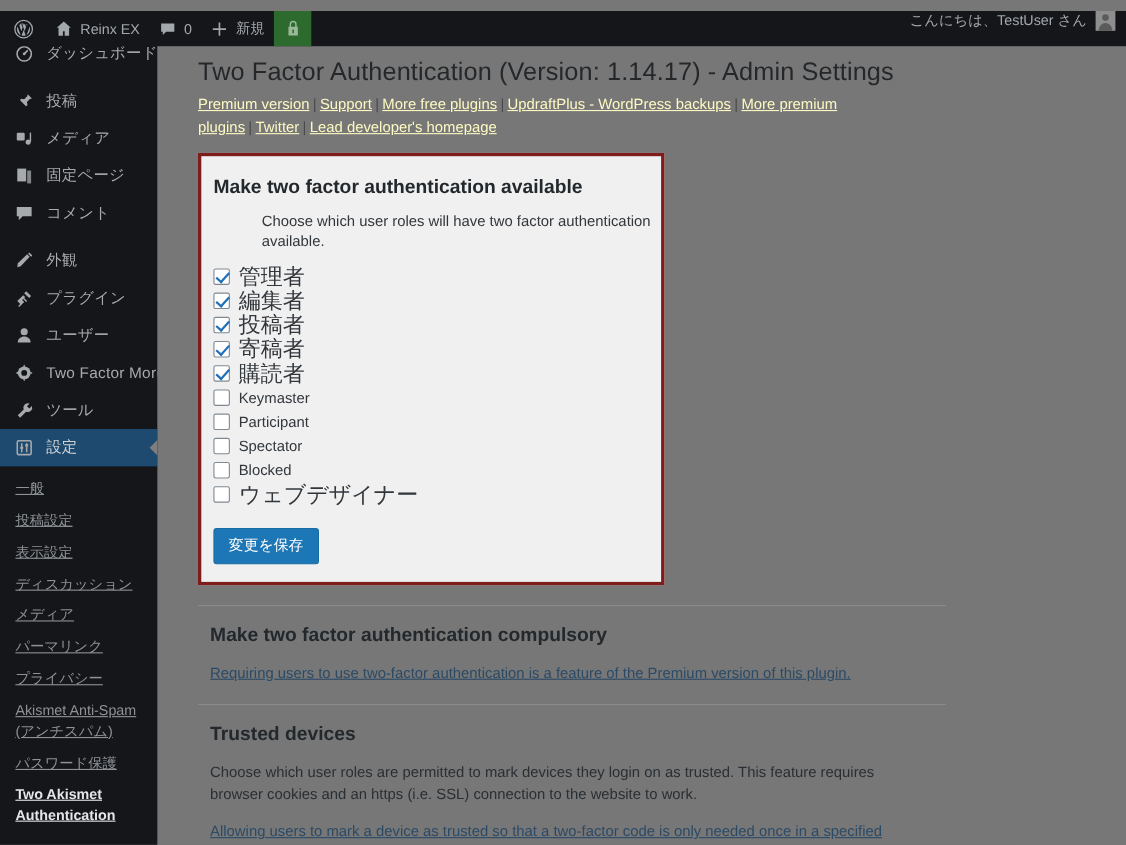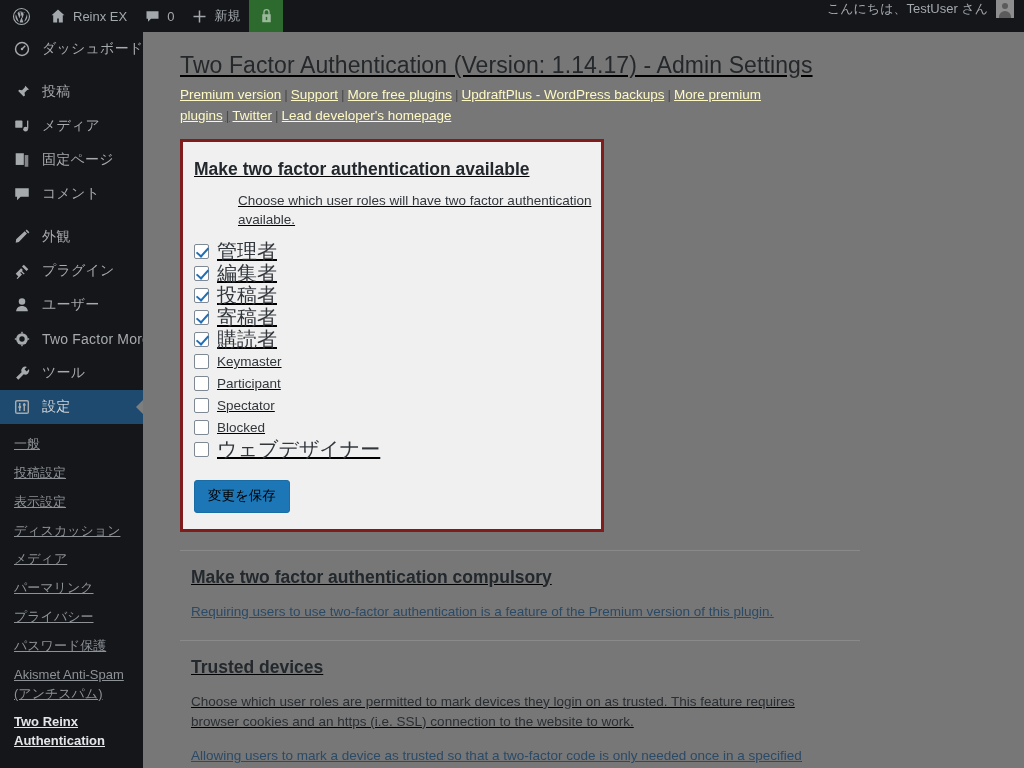--- a/index.html
+++ b/index.html
@@ -5,21 +5,21 @@
   * { box-sizing: border-box; margin: 0; padding: 0; }
   html, body {
     width: 1024px; height: 768px;
     overflow: hidden;
     font-family: "Liberation Sans", "DejaVu Sans", sans-serif;
     background: #777777;
   }
 
   
   #adminbar {
-    position: absolute; top: 0; left: 0;
+    position: absolute; top: 10px; left: 0;
     width: 1024px; height: 32px;
     background: #14161a;
     display: flex; align-items: stretch;
     z-index: 50;
     font-size: 13px;
   }
   .ab-item {
     display: flex; align-items: center;
     padding: 0 9px;
     color: #a3a8ad;
@@ -106,21 +106,20 @@
   .submenu-item.current { color: #e4e6e8; font-weight: bold; }
   .mico { width: 20px; height: 20px; display: inline-flex; align-items: center; justify-content: center; flex: 0 0 20px; }
 
   
   #content {
     position: absolute; top: 32px; left: 160px;
     width: 700px; height: 736px;
     background: #777777;
     overflow: hidden;
     padding: 10px 42px 0 20px;
-    text-decoration: underline;
   }
   h1#page-title {
     font-size: 23px;
     font-weight: normal;
     color: #25282b;
     line-height: 1.3;
     padding: 9px 0 4px 0;
     letter-spacing: .1px;
   }
   #plugin-links {
@@ -174,21 +173,21 @@
     width: 5px; height: 10px;
     border: solid #1e6fb8;
     border-width: 0 2.2px 2.2px 0;
     transform: rotate(42deg);
   }
   .role-label { font-size: 13.5px; color: #32373c; }
   .role-label.jp { font-size: 20px; }
   #save-button {
     margin-top: 19px;
     background: #1d76b5;
-    color: #000000;
+    color: #ffffff;
     border: 1px solid #1a6ca4;
     border-radius: 3px;
     font-size: 13.5px;
     padding: 6px 13px 7px 13px;
     font-family: inherit;
     cursor: pointer;
     display: inline-block;
   }
 
   
@@ -373,23 +372,23 @@
       </div>
     </div>
   <div id="submenu">
       <a class="submenu-item" href="#">一般</a>
       <a class="submenu-item" href="#">投稿設定</a>
       <a class="submenu-item" href="#">表示設定</a>
       <a class="submenu-item" href="#">ディスカッション</a>
       <a class="submenu-item" href="#">メディア</a>
       <a class="submenu-item" href="#">パーマリンク</a>
       <a class="submenu-item" href="#">プライバシー</a>
+      <a class="submenu-item" href="#">Akismet Anti-Spam (アンチスパム)</a>
       <a class="submenu-item" href="#">パスワード保護</a>
-      <a class="submenu-item" href="#">Akismet Anti-Spam (アンチスパム)</a>
-      <a class="submenu-item current" href="#">Two Reinx Authentication</a>
+      <a class="submenu-item current" href="#">Two Akismet Authentication</a>
     </div>
 </nav>
 
 <main id="content">
 
   <h1 id="page-title">Two Factor Authentication (Version: 1.14.17) - Admin Settings</h1>
 
   <div id="plugin-links"><a href="#">Premium version</a><span class="sep">|</span><a href="#">Support</a><span class="sep">|</span><a href="#">More free plugins</a><span class="sep">|</span><a href="#">UpdraftPlus - WordPress backups</a><span class="sep">|</span><a href="#">More premium plugins</a><span class="sep">|</span><a href="#">Twitter</a><span class="sep">|</span><a href="#">Lead developer's homepage</a></div>
 
   <section id="available-card">

